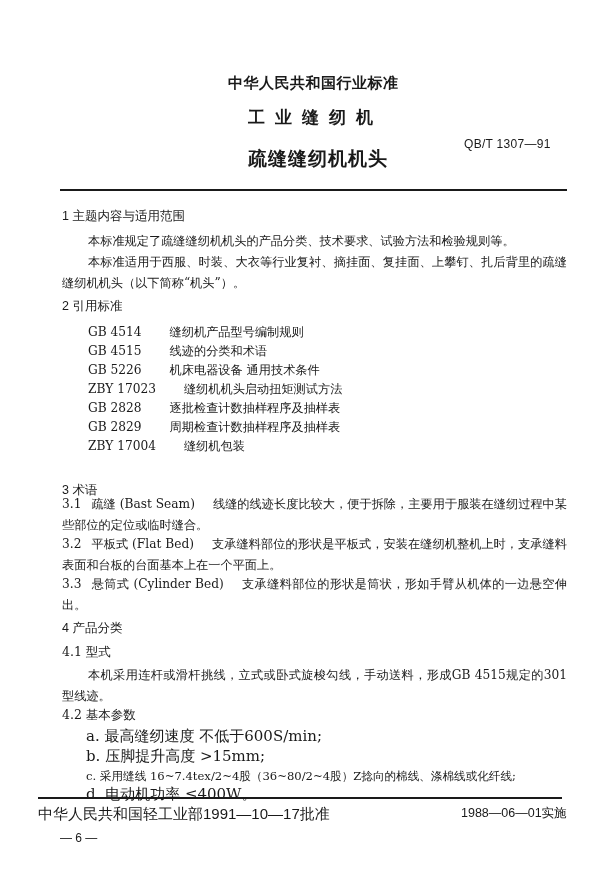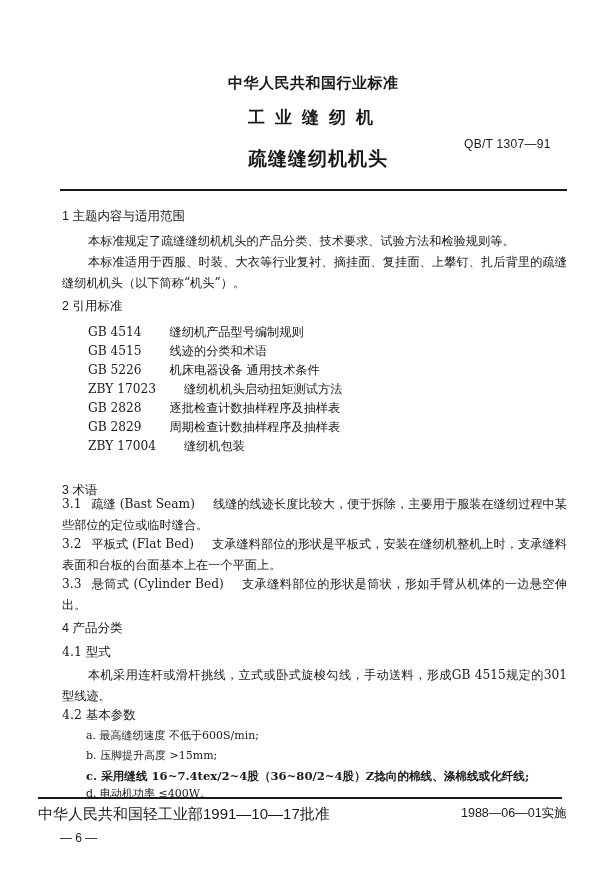--- a/index.html
+++ b/index.html
@@ -13,21 +13,21 @@
     .bold { font-weight: bold; }
 
     .hdr-org { left: 228px; top: 74px; font-size: 15px; letter-spacing: 0.5px; }
     .hdr-cat { left: 248px; top: 106px; font-size: 17px; letter-spacing: 10px; }
     .hdr-code { left: 464px; top: 137px; font-size: 12px; letter-spacing: 0.3px; }
     .hdr-title { left: 248px; top: 146px; font-size: 19px; letter-spacing: 1px; }
 
     .rule { position: absolute; background: #1a1a1a; height: 2px; }
 
     .sec { font-size: 12.5px; }
-    .body { font-size: 11px; line-height: 22px; }
+    .body { font-size: 15px; line-height: 22px; }
     .p { position: absolute; left: 62px; width: 505px; font-size: 12.2px; line-height: 21px; text-align: justify; }
     .ind { text-indent: 26px; }
     .ref { position: absolute; left: 88px; font-size: 12.2px; white-space: nowrap; }
     .ref .code { display: inline-block; }
     .ref .t { margin-left: 28px; }
     .term-id { margin-right: 10px; }
     .term-en { margin-right: 18px; }
 
     .foot-left { left: 38px; top: 805px; font-size: 15px; }
     .foot-right { left: 461px; top: 805px; font-size: 12.5px; }
@@ -60,20 +60,20 @@
 <div class="p" style="top:494px;"><span class="term-id">3.1</span><span class="term-en">疏缝 (Bast Seam)</span><span>线缝的线迹长度比较大，便于拆除，主要用于服装在缝纫过程中某些部位的定位或临时缝合。</span></div>
 <div class="p" style="top:534px;"><span class="term-id">3.2</span><span class="term-en">平板式 (Flat Bed)</span><span>支承缝料部位的形状是平板式，安装在缝纫机整机上时，支承缝料表面和台板的台面基本上在一个平面上。</span></div>
 <div class="p" style="top:574px;"><span class="term-id">3.3</span><span class="term-en">悬筒式 (Cylinder Bed)</span><span>支承缝料部位的形状是筒状，形如手臂从机体的一边悬空伸出。</span></div>
 
 <div class="abs sans sec" style="left:62px; top:620px;">4  产品分类</div>
 <div class="abs sec" style="left:62px; top:644px;">4.1  型式</div>
 <div class="p ind" style="top:665px;">本机采用连杆或滑杆挑线，立式或卧式旋梭勾线，手动送料，形成GB 4515规定的301型线迹。</div>
 <div class="abs sec" style="left:62px; top:707px;">4.2  基本参数</div>
 <div class="abs body" style="left:86px; top:727px; line-height:18px;">a. 最高缝纫速度  不低于600S/min;</div>
 <div class="abs body" style="left:86px; top:747px; line-height:18px;text-align:right;">b. 压脚提升高度  &gt;15mm;</div>
-<div class="abs body" style="left:86px; top:767px; line-height:18px; font-size:11.6px;font-weight:bold;">c. 采用缝线  16~7.4tex/2~4股（36~80/2~4股）Z捻向的棉线、涤棉线或化纤线;</div>
+<div class="abs body" style="left:86px; top:767px; line-height:18px; font-size:11.6px;">c. 采用缝线  16~7.4tex/2~4股（36~80/2~4股）Z捻向的棉线、涤棉线或化纤线;</div>
 <div class="abs body" style="left:86px; top:785px; line-height:18px;">d. 电动机功率  ≤400W。</div>
 
 <div class="rule" style="left:38px; top:797px; width:524px;"></div>
 
 <div class="abs sans foot-left">中华人民共和国轻工业部1991—10—17批准</div>
 <div class="abs sans foot-right">1988—06—01实施</div>
 <div class="abs sans page-num">— 6 —</div>
 
 </body></html>

